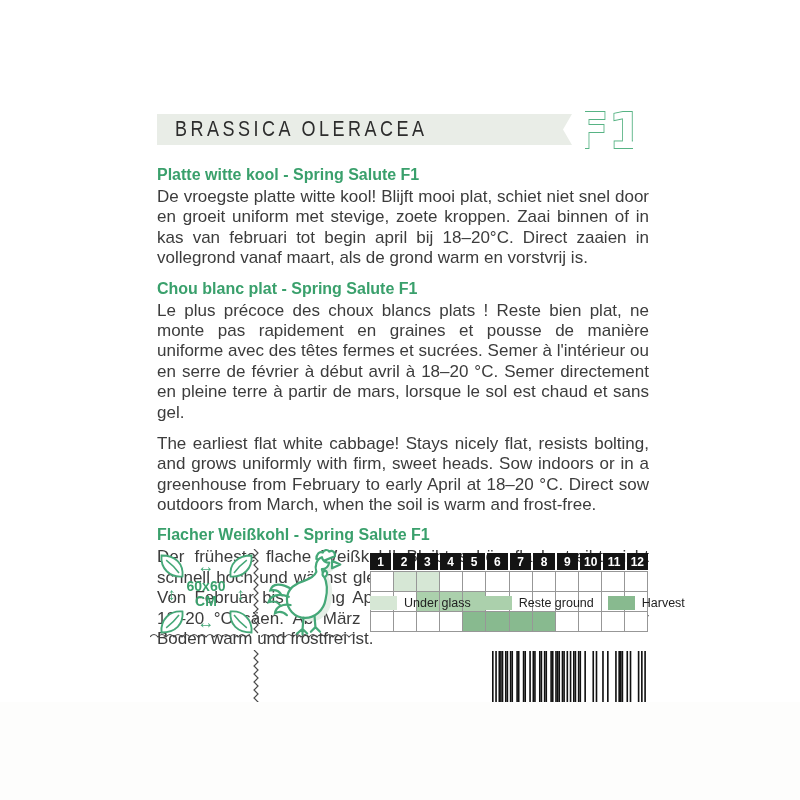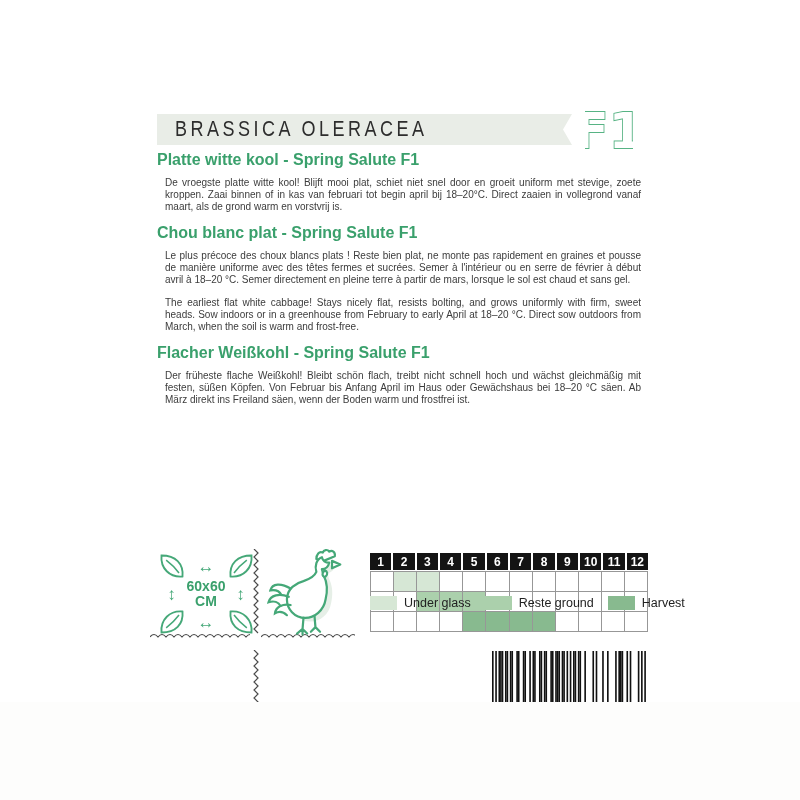--- a/index.html
+++ b/index.html
@@ -13,25 +13,25 @@
     position:absolute; left:157px; top:114px; width:415px; height:31px;
     background:#e9ede7; display:flex; align-items:center; padding-left:18px;
     clip-path:polygon(0 0,100% 0,calc(100% - 9px) 50%,100% 100%,0 100%);
   }
   .banner-text {
     font-size:18px; letter-spacing:3.5px; color:#2d2d2d;
     transform:scaleY(1.18); transform-origin:left center; white-space:nowrap;
   }
   .f1-badge { position:absolute; left:585px; top:96px; width:48px; height:66px; }
   
-  .sections { position:absolute; left:157px; top:151px; width:492px; }
+  .sections { position:absolute; left:157px; top:166px; width:492px; }
   .sec { margin-bottom:11px; }
   .sec-title { color:#3aa06c; font-weight:bold; font-size:16px; margin:0 0 3px 0; }
   .sec-body {
-    font-size:10px; line-height:1.2; color:#3c3c3c; margin:8px;
+    font-size:17px; line-height:1.2; color:#3c3c3c; margin:0;
     text-align:justify;
   }
   
   .spacing-icon {
     position:absolute; left:155px; top:551px; width:102px; height:86px;
     display:grid; grid-template-columns:33px 36px 33px; grid-template-rows:30px 26px 30px;
     align-items:center; justify-items:center;
   }
   .arrow-glyph { color:#45a878; font-weight:bold; font-size:17px; line-height:1; }
   .spacing-text { color:#3aa06c; font-weight:bold; font-size:14px; line-height:1.05; text-align:center; }

